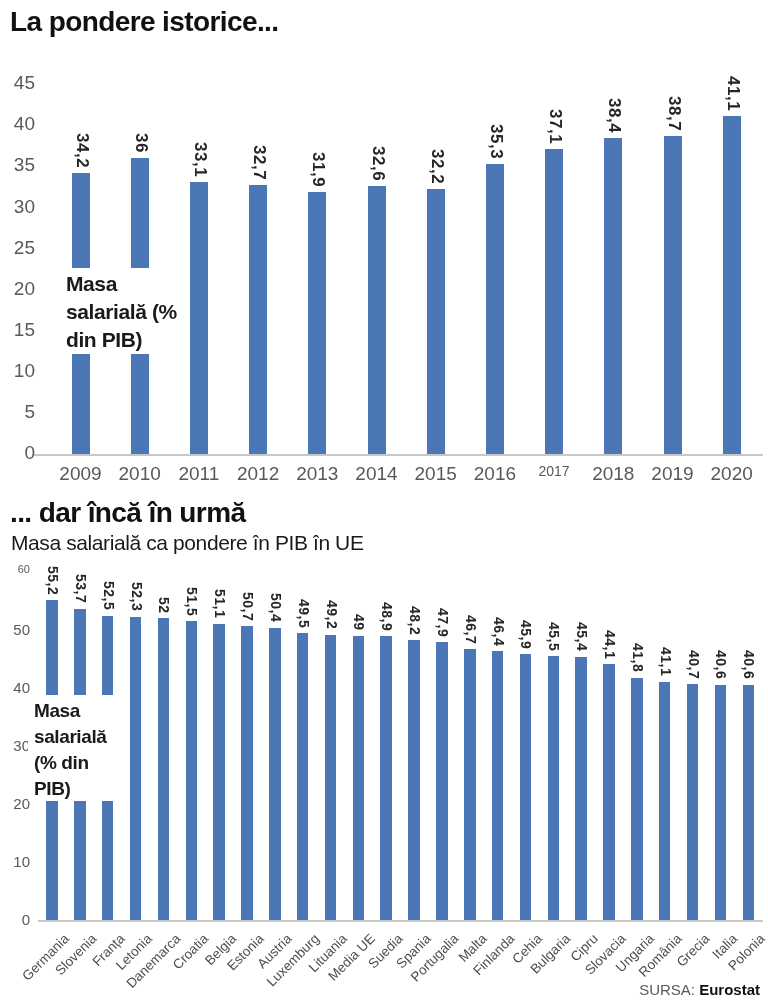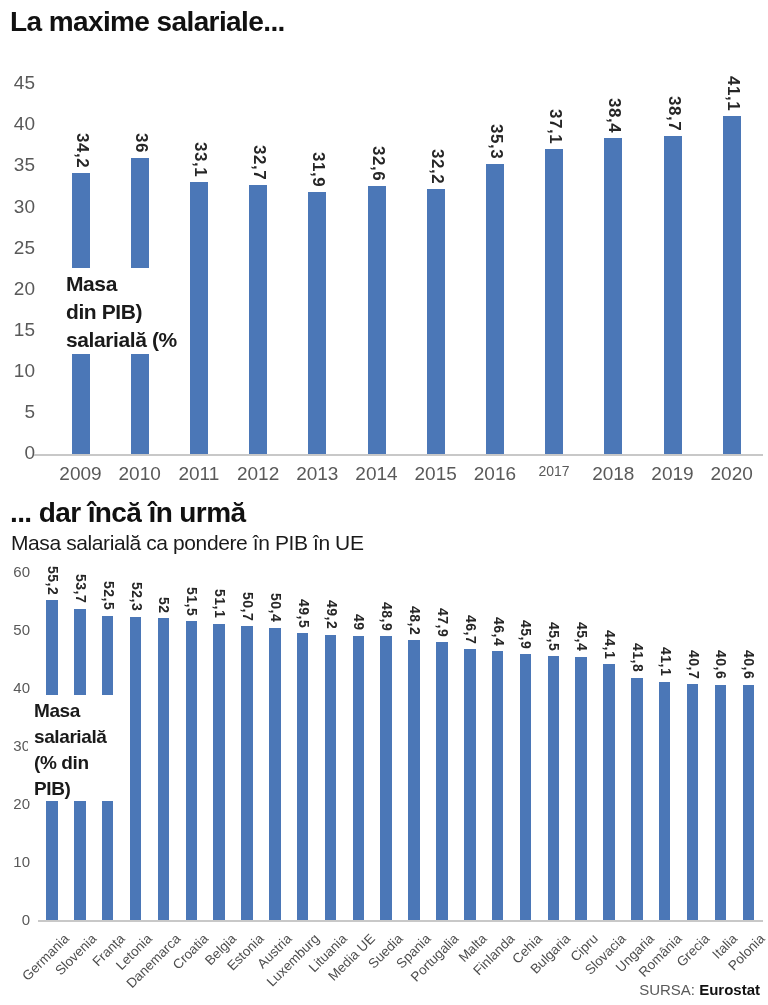--- a/index.html
+++ b/index.html
@@ -37,27 +37,27 @@
   #source-line{
     position:absolute;right:8px;top:981px;font-size:15px;color:#595959;
   }
   #source-line b{color:#111;}
 </style>
 </head>
 <body>
 
 <div id="canvas">
 
-  <div class="chart-title" style="top:6px;">La maxime salariale...</div>
+  <div class="chart-title" style="top:6px;">La pondere istorice...</div>
 
   <div class="plot" id="plot1" style="top:70px;height:415px;">
     <div class="ylabel-box" id="ylabel-box-1">
       <div>Masa</div>
+      <div>salarială (%</div>
       <div>din PIB)</div>
-      <div>salarială (%</div>
     </div>
   <div class="ytick" style="left: 0px; width: 35px; top: 372.22px; font-size: 19px;">0</div>
       <div class="ytick" style="left: 0px; width: 35px; top: 331.11px; font-size: 19px;">5</div>
       <div class="ytick" style="left: 0px; width: 35px; top: 290px; font-size: 19px;">10</div>
       <div class="ytick" style="left: 0px; width: 35px; top: 248.89px; font-size: 19px;">15</div>
       <div class="ytick" style="left: 0px; width: 35px; top: 207.78px; font-size: 19px;">20</div>
       <div class="ytick" style="left: 0px; width: 35px; top: 166.67px; font-size: 19px;">25</div>
       <div class="ytick" style="left: 0px; width: 35px; top: 125.56px; font-size: 19px;">30</div>
       <div class="ytick" style="left: 0px; width: 35px; top: 84.45px; font-size: 19px;">35</div>
       <div class="ytick" style="left: 0px; width: 35px; top: 43.34px; font-size: 19px;">40</div>
@@ -110,21 +110,21 @@
       <div>salarială</div>
       <div>(% din</div>
       <div>PIB)</div>
     </div>
   <div class="ytick" style="left: 0px; width: 30px; top: 350.7px; font-size: 15px;">0</div>
       <div class="ytick" style="left: 0px; width: 30px; top: 292.7px; font-size: 15px;">10</div>
       <div class="ytick" style="left: 0px; width: 30px; top: 234.7px; font-size: 15px;">20</div>
       <div class="ytick" style="left: 0px; width: 30px; top: 176.7px; font-size: 15px;">30</div>
       <div class="ytick" style="left: 0px; width: 30px; top: 118.7px; font-size: 15px;">40</div>
       <div class="ytick" style="left: 0px; width: 30px; top: 60.7px; font-size: 15px;">50</div>
-      <div class="ytick" style="left: 0px; width: 30px; top: 2.7px; font-size: 15px;">60</div>
+      <div class="ytick" style="left: 0px; width: 30px; top: 2.7px; font-size: 11px;">60</div>
       <div class="axis-line" style="left: 38px; width: 725px; top: 360px;"></div>
       <div class="bar" style="left: 46.25px; width: 11.5px; top: 39.84px; height: 320.16px; background: rgb(75, 119, 183);"></div>
       <div class="vlabel" style="left: 43px; width: 18px; bottom: 410.16px; font-size: 14px; z-index: 8;">55,2</div>
       <div class="xcat-r" style="right: 707px; top: 371px; font-size: 13.5px;">Germania</div>
       <div class="bar" style="left: 74.1px; width: 11.5px; top: 48.54px; height: 311.46px; background: rgb(75, 119, 183);"></div>
       <div class="vlabel" style="left: 70.85px; width: 18px; bottom: 401.46px; font-size: 14px; z-index: 8;">53,7</div>
       <div class="xcat-r" style="right: 679.15px; top: 371px; font-size: 13.5px;">Slovenia</div>
       <div class="bar" style="left: 101.95px; width: 11.5px; top: 55.5px; height: 304.5px; background: rgb(75, 119, 183);"></div>
       <div class="vlabel" style="left: 98.7px; width: 18px; bottom: 394.5px; font-size: 14px; z-index: 8;">52,5</div>
       <div class="xcat-r" style="right: 651.3px; top: 371px; font-size: 13.5px;">Franța</div>

